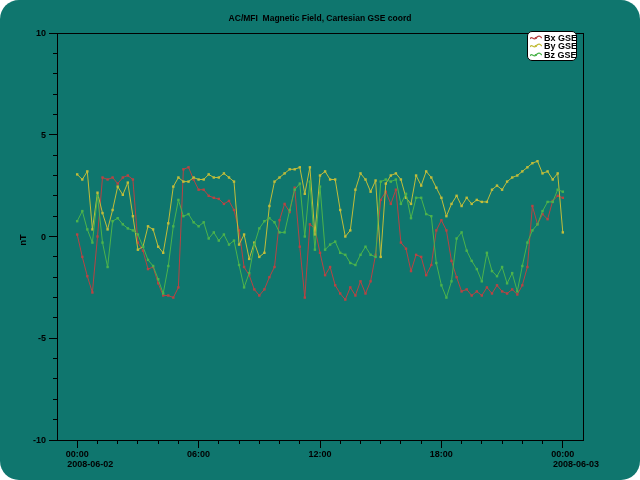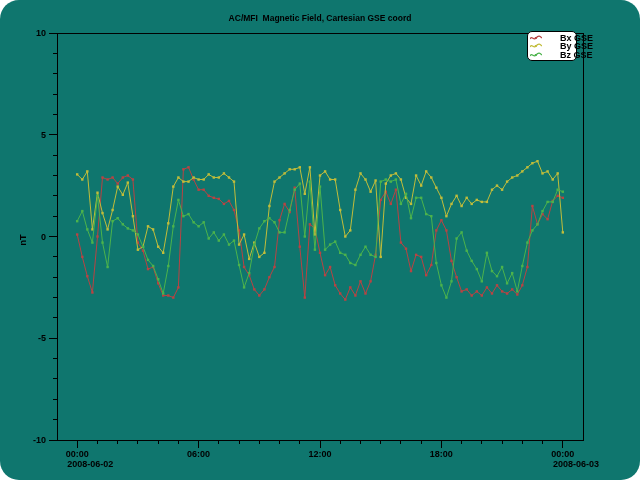--- a/index.html
+++ b/index.html
@@ -5,21 +5,21 @@
   html,body{margin:0;padding:0;background:#fff;}
   .canvas{position:relative;width:640px;height:480px;background:#0f766e;overflow:hidden;
           font-family:"Liberation Sans",sans-serif;border-radius:19px;}
   svg{display:block;}
   .title-text{font:bold 8.5px "Liberation Sans",sans-serif;fill:#000;white-space:pre;}
   .tick-label{font:bold 9px "Liberation Sans",sans-serif;fill:#000;}
   .unit-label{font:bold 9px "Liberation Sans",sans-serif;fill:#000;}
   .legend{position:absolute;left:527px;top:31px;width:50px;height:30px;box-sizing:border-box;
           border:1px solid #000;border-radius:5px;background:#fff;
           display:flex;flex-direction:column;justify-content:space-evenly;padding:1px 0 1px 2px;}
-  .lrow{display:flex;align-items:center;gap:18px;height:8px;}
+  .lrow{display:flex;align-items:center;gap:2px;height:8px;}
   .lrow span{font:bold 9px "Liberation Sans",sans-serif;color:#000;line-height:8px;
              letter-spacing:0px;white-space:pre;}
   .sw{width:12px;height:8px;flex:0 0 12px;}
 </style>
 </head>
 <body>
 
 <div class="canvas">
   <svg id="plot-svg" width="640" height="480" viewBox="0 0 640 480">
     <text class="title-text" x="320" y="21" text-anchor="middle">AC/MFI  Magnetic Field, Cartesian GSE coord</text>

